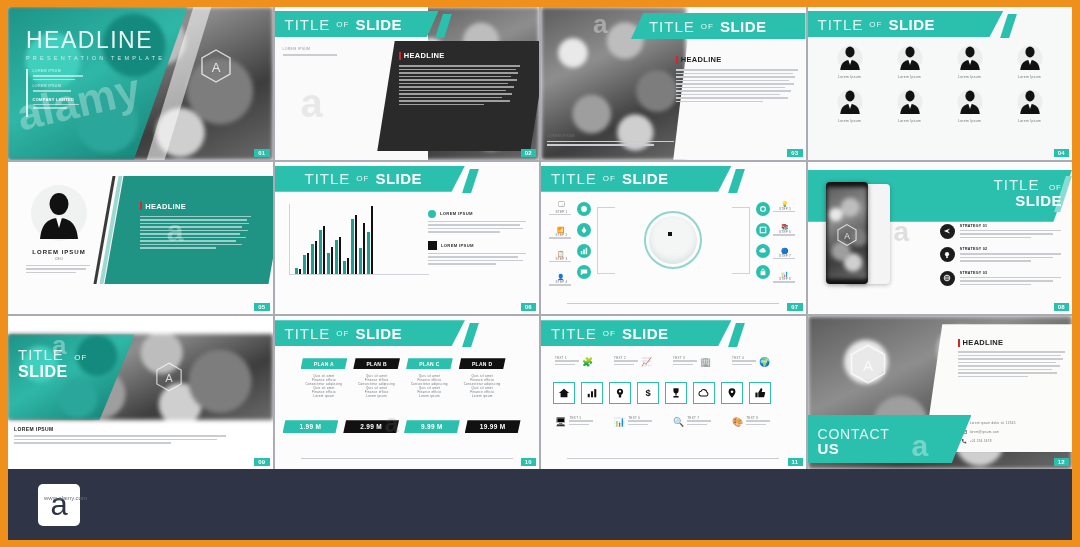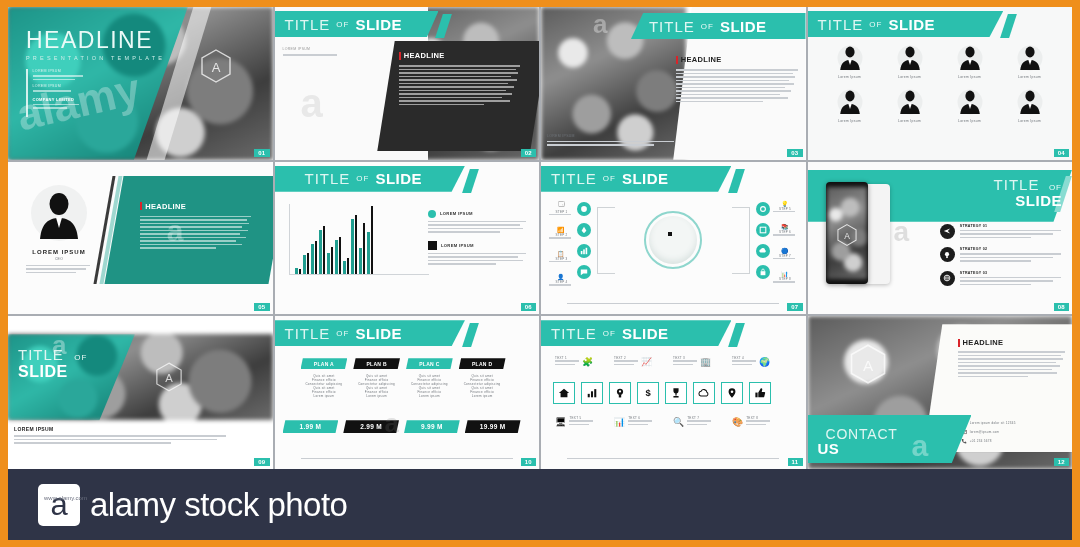--- a/index.html
+++ b/index.html
@@ -873,29 +873,28 @@
                 <path d="M2 1.6 L3.8 1.6 L4.6 3.6 L3.4 4.5 a5.6 5.6 0 0 0 2.5 2.5 L6.8 5.8 L8.8 6.6 V8.4 a.9 .9 0 0 1 -1 .9 A7.8 7.8 0 0 1 1.1 2.6 a.9 .9 0 0 1 .9 -1z" fill="#555"></path>
                 </svg>
               <div class="tiny-label" style="font-size:3px;">+01 234 5678</div>
             </div>
           </div>
         </div>
 
         <div style="position:absolute;left:0;bottom:6px;width:62%;height:48px;background:#2bbfad;
              clip-path:polygon(0 0,100% 0,88% 100%,0 100%);"></div>
         <div style="position:absolute;left:10px;bottom:12px;z-index:12;">
-          <div style="color:#dff6f2;font-size:14px;font-weight:300;letter-spacing:.8px;line-height:1;margin-left:8px;">CONTACT</div>
+          <div style="color:#dff6f2;font-size:14px;font-weight:300;letter-spacing:.8px;line-height:1;">CONTACT</div>
           <div style="color:#ffffff;font-size:15px;font-weight:bold;letter-spacing:.5px;line-height:1.05;">US</div>
         </div>
         <div class="wm" style="left:104px;bottom:6px;font-size:30px;color:rgba(255,255,255,.35);">a</div>
         <div class="num">12</div>
       </div>
 
     </div>
 
     <div class="footer">
       <div class="wm-small">www.alamy.com</div>
       <div class="alogo">a</div>
-      <div class="ftext">alamy stock photo</div>
     </div>
 
   </div>
 </div>
 
 </body></html>

